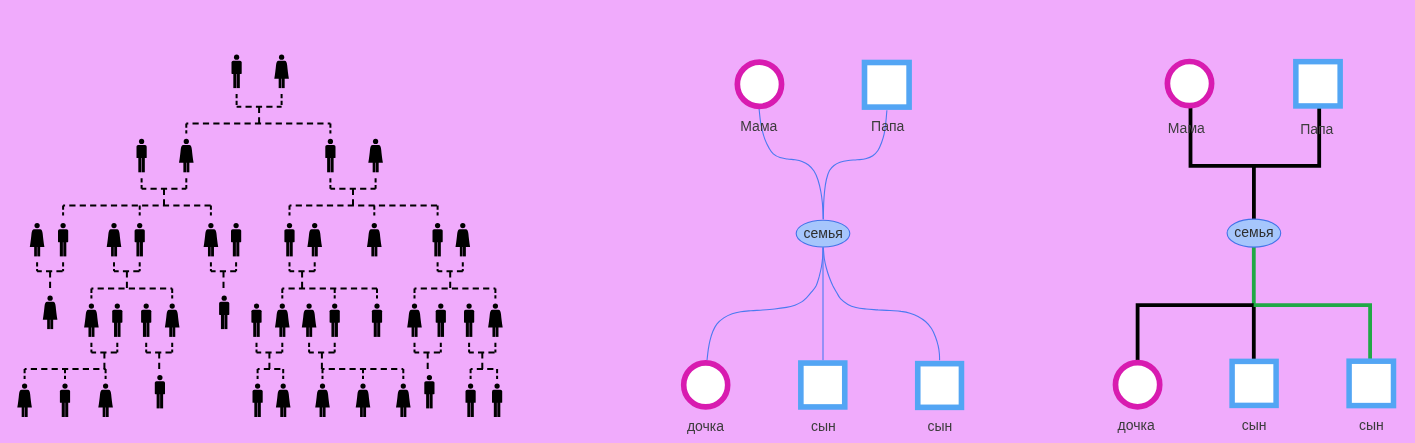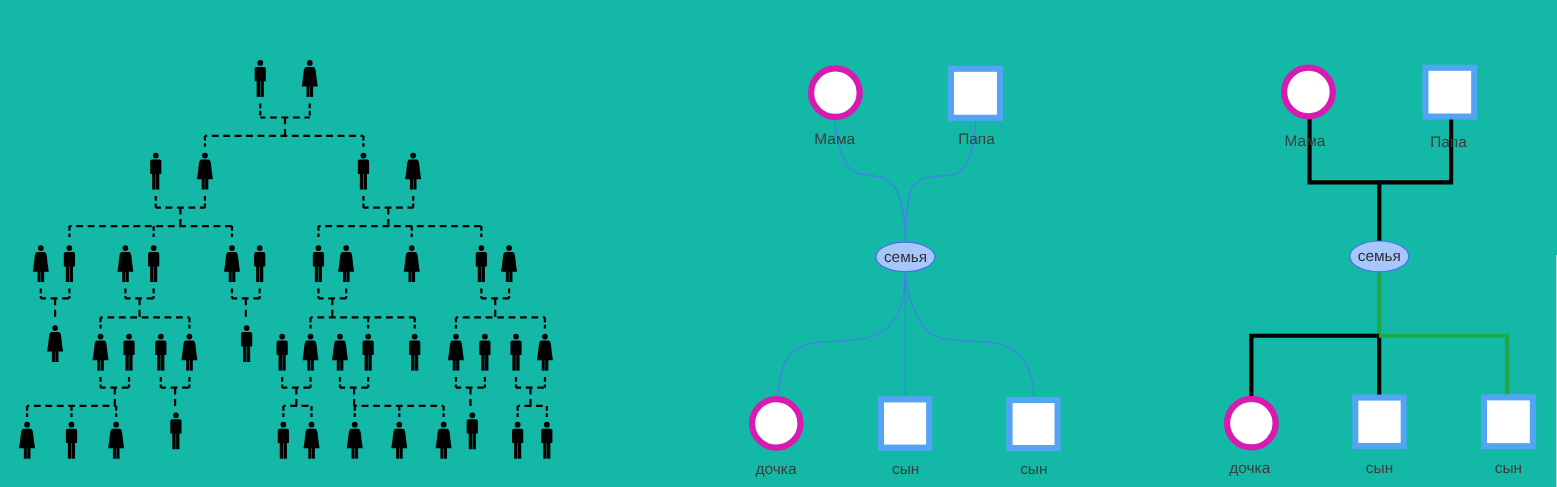--- a/index.html
+++ b/index.html
@@ -1,19 +1,19 @@
 <!DOCTYPE html>
 <html><head>
 <meta charset="utf-8">
 <title>Family diagrams</title>
 <style>
   html, body { margin:0; padding:0; background:#ffffff; }
   body { width:1415px; height:443px; overflow:hidden;
          font-family:"Liberation Sans", sans-serif; }
-  .canvas { position:relative; width:1415px; height:443px; background:#14b8a6; }
+  .canvas { position:relative; width:1415px; height:443px; background:#f0abfc; }
   svg { display:block; }
   .node-label { font-family:"Liberation Sans", sans-serif; font-size:14px;
                 fill:#3c3c3c; text-anchor:middle; }
   .ellipse-label { font-family:"Liberation Sans", sans-serif; font-size:14px;
                    fill:#2e2e2e; text-anchor:middle; }
 </style>
 </head>
 <body>
 
 <div class="canvas">

